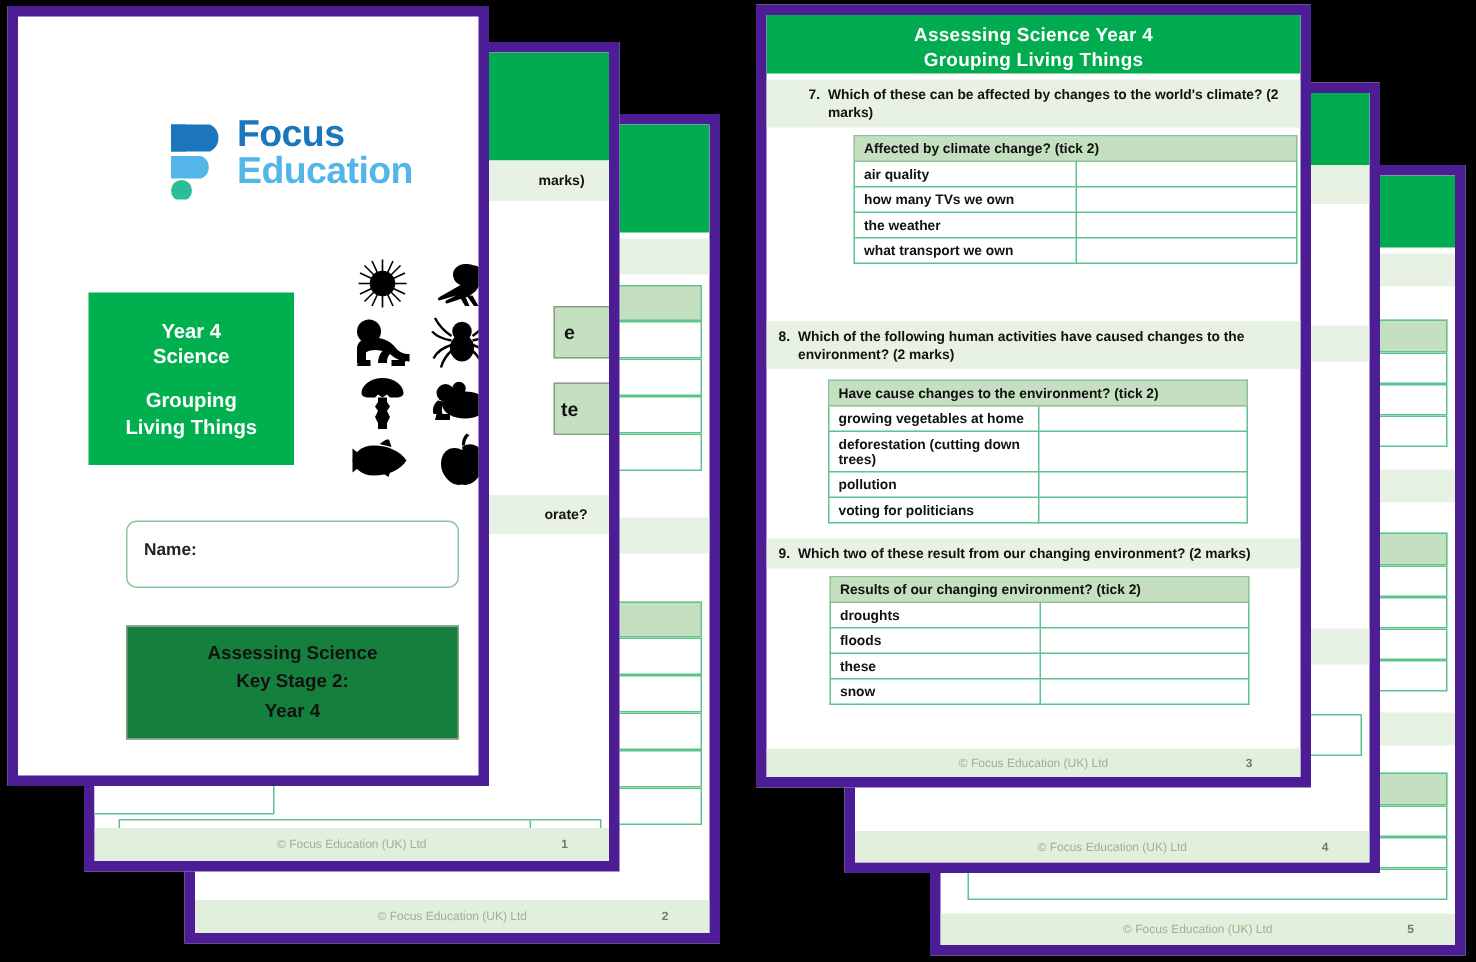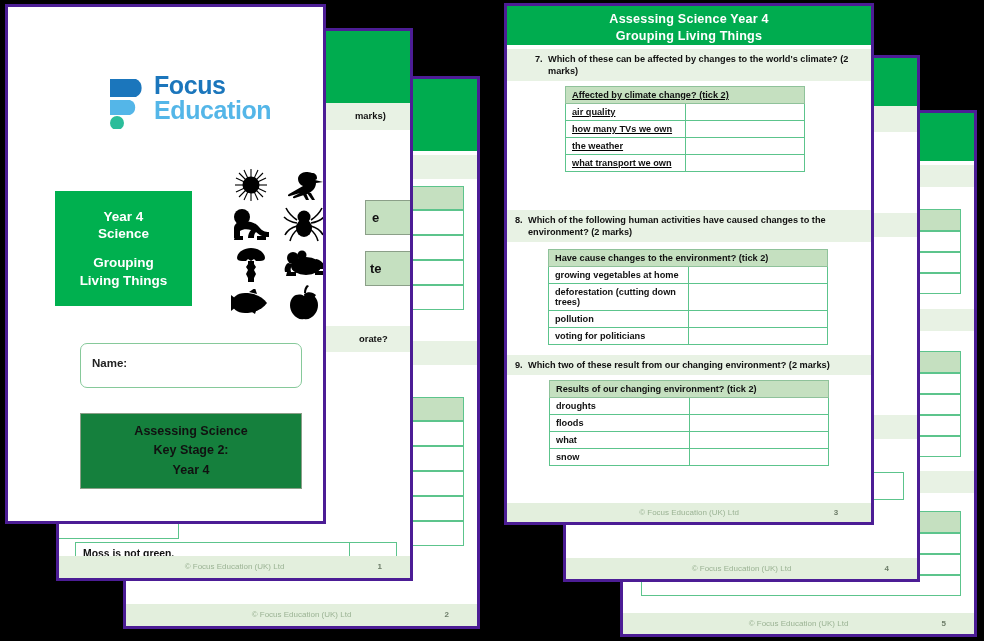--- a/index.html
+++ b/index.html
@@ -1,19 +1,19 @@
 <!DOCTYPE html>
 <html><head>
 <meta charset="utf-8">
 <style>
   html,body{margin:0;padding:0;background:#000;}
   body{width:984px;height:641px;position:relative;overflow:hidden;
        font-family:"Liberation Sans","DejaVu Sans",sans-serif;}
 
-  .page{position:absolute;background:#fff;border:3px solid #4c1d95;box-sizing:border-box;overflow:hidden;}
+  .page{position:absolute;background:#fff;border:7px solid #4c1d95;box-sizing:border-box;overflow:hidden;}
 
   
   .ghead{background:#00ac4f;color:#fff;text-align:center;font-weight:bold;
          letter-spacing:.2px;box-sizing:border-box;}
   .ghead .l1{display:block;}
   .ghead .l2{display:block;}
 
   .footer{position:absolute;left:0;right:0;bottom:0;background:#e3efdd;
           color:#9bb394;font-size:8px;text-align:center;box-sizing:border-box;}
   .footer .pno{position:absolute;right:8%;color:#6d7d68;font-weight:bold;font-size:8px;}
@@ -146,21 +146,21 @@
 
 <div class="page" id="p3">
   <div class="ghead">
     <span class="l1">Assessing Science Year 4</span>
     <span class="l2">Grouping Living Things</span>
   </div>
 
   <div class="qband" style="position:absolute;left:0;top:43px;width:100%;padding-left:28px;">
     <span class="num">7.</span><span class="qtxt">Which of these can be affected by changes to the world's climate? (2 marks)</span>
   </div>
-  <table class="ttable" style="position:absolute;left:58px;top:80px;width:240px;text-decoration:underline;">
+  <table class="ttable" style="position:absolute;left:58px;top:80px;width:296px;">
     <tbody>
         <tr class="hdr">
       <td colspan="2">Affected by climate change? (tick 2)</td>
     </tr>
     <tr>
           <td>air quality</td>
           <td class="tickcell"></td>
         </tr>
     <tr>
           <td>how many TVs we own</td>
@@ -214,21 +214,21 @@
     </tr>
     <tr>
           <td>droughts</td>
           <td class="tickcell"></td>
         </tr>
     <tr>
           <td>floods</td>
           <td class="tickcell"></td>
         </tr>
     <tr>
-          <td>what</td>
+          <td>these</td>
           <td class="tickcell"></td>
         </tr>
     <tr>
           <td>snow</td>
           <td class="tickcell"></td>
         </tr>
   </tbody>
     </table>
 
   <div class="footer">

